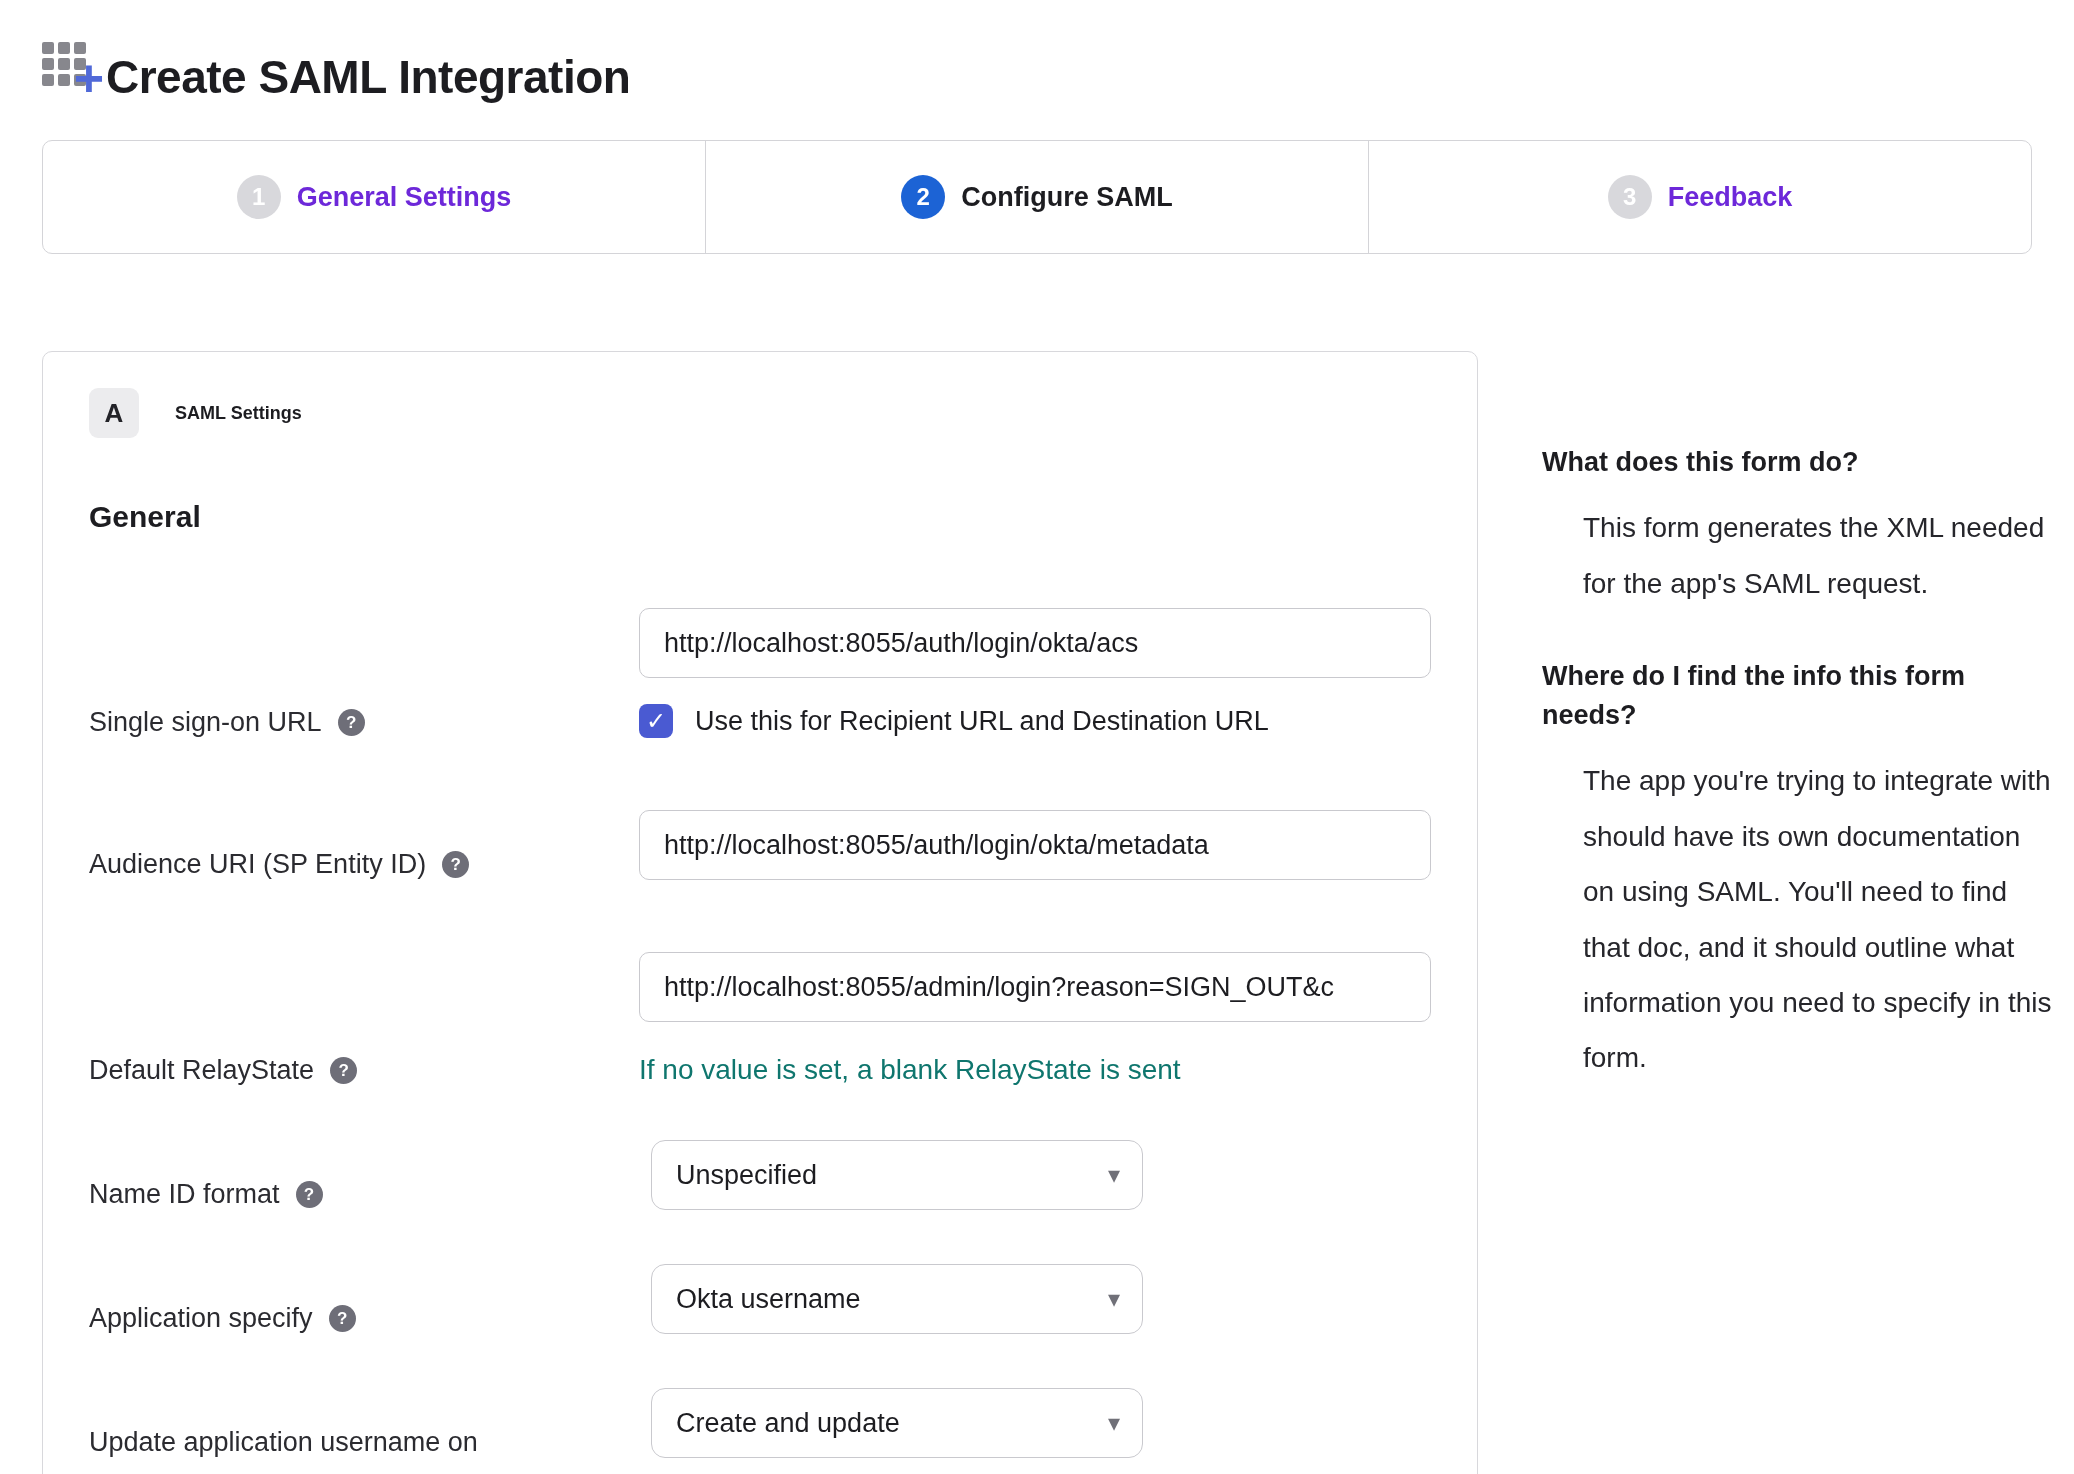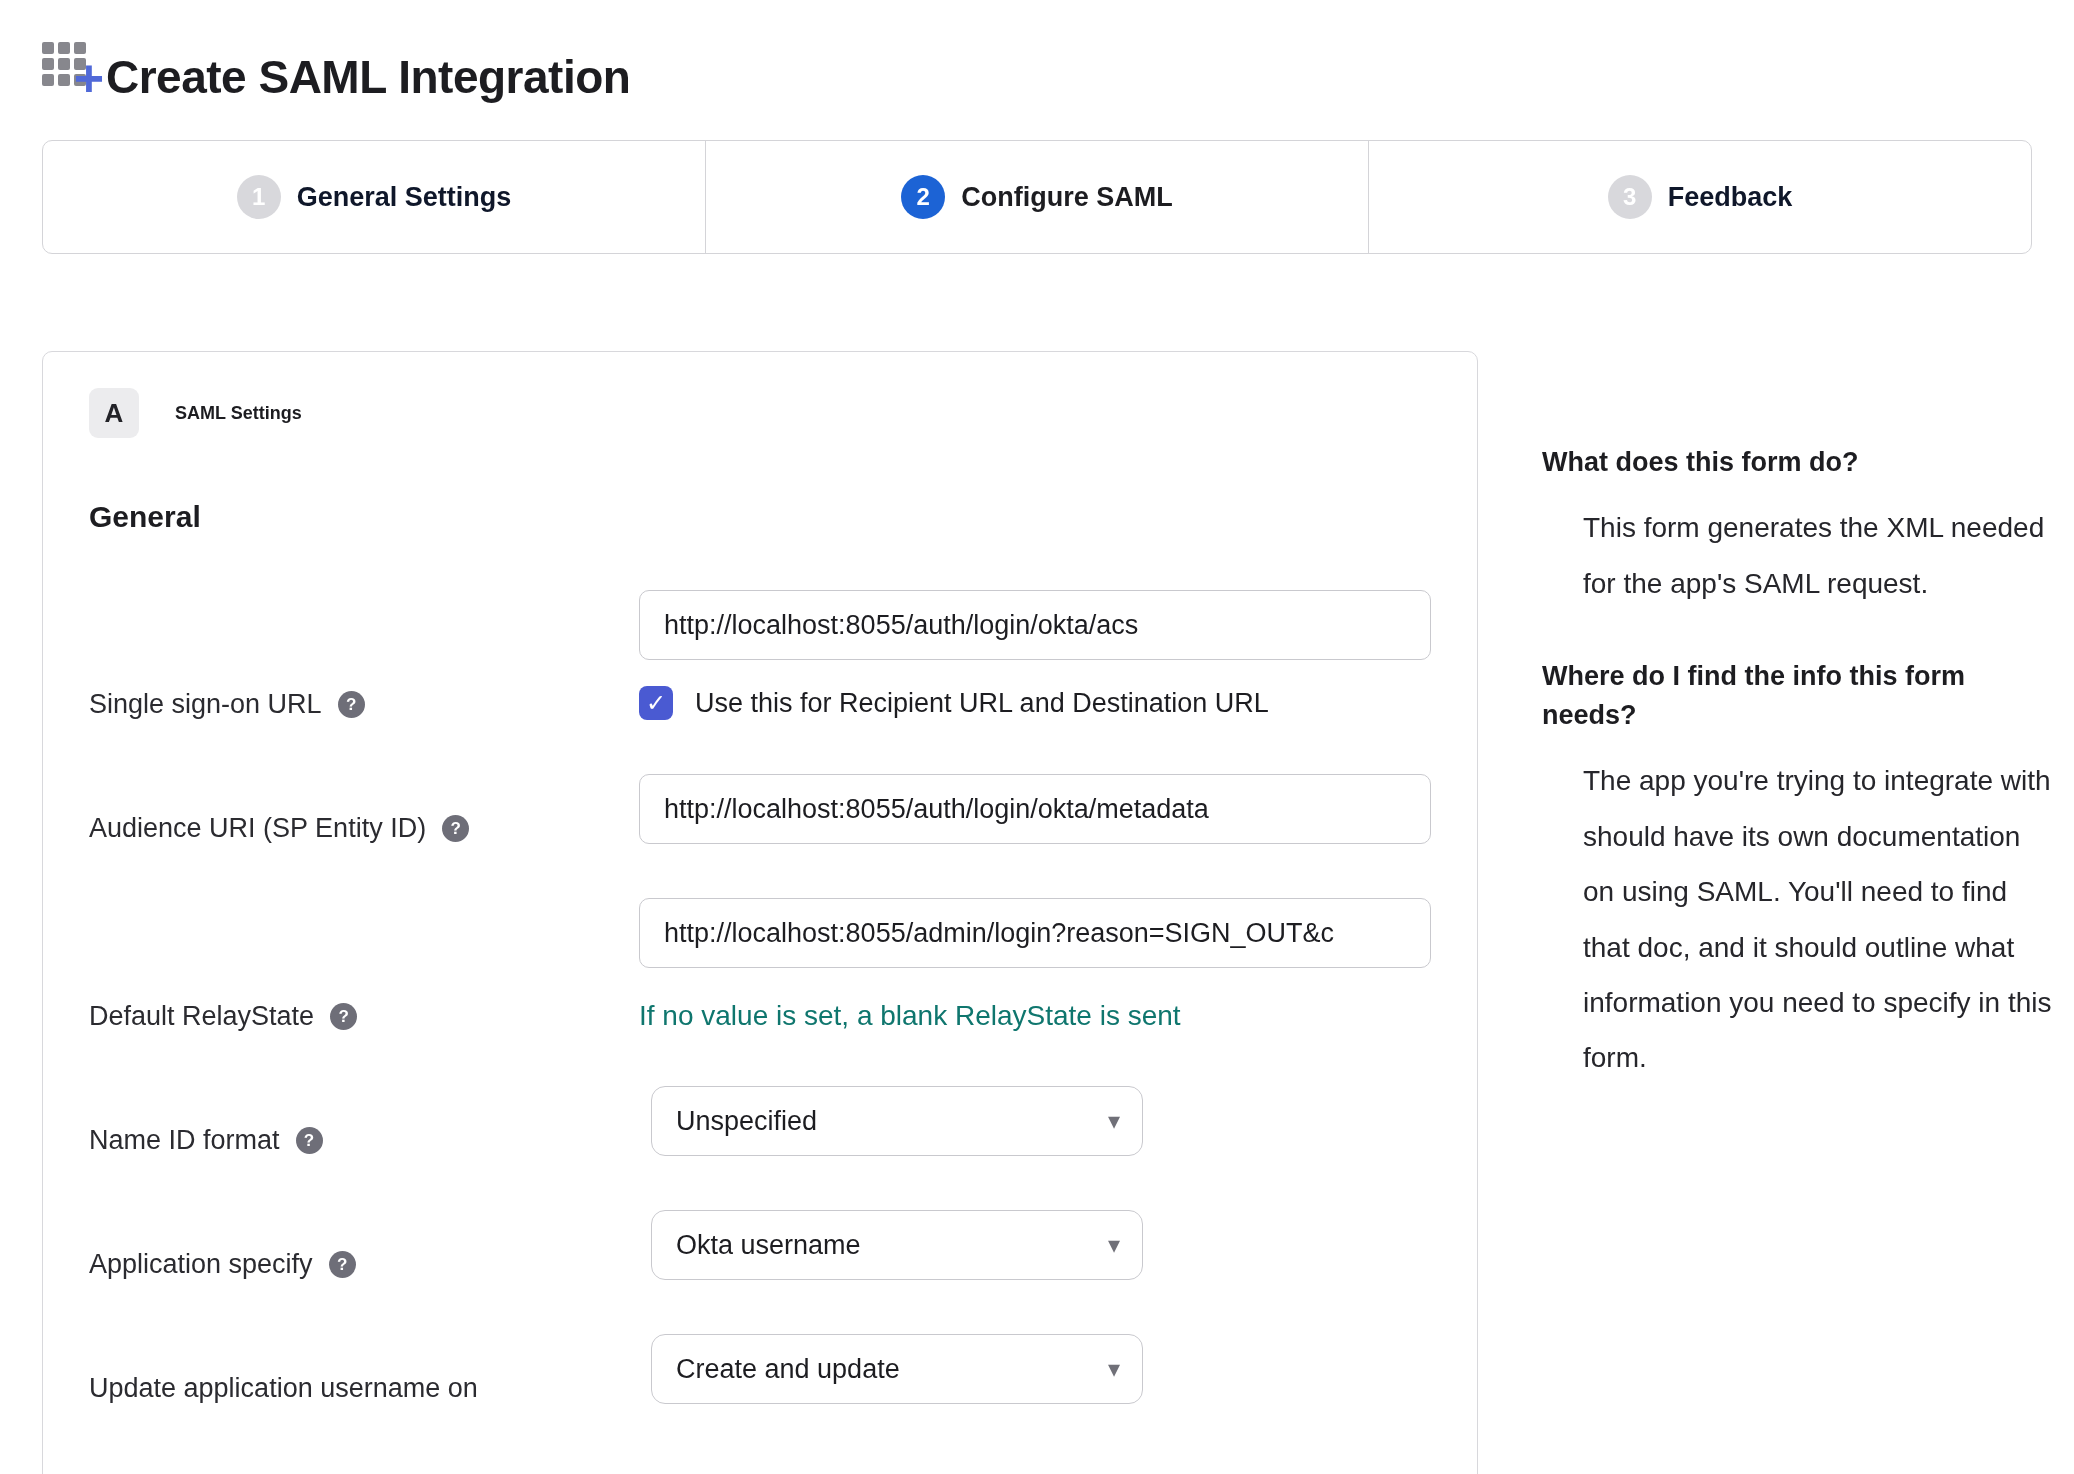--- a/index.html
+++ b/index.html
@@ -16,21 +16,21 @@
                     font-size:52px; font-weight:bold; line-height:1; }
   .page-title { font-size:46px; font-weight:bold; color:#1d1d21; letter-spacing:-0.5px;margin-top:26px; }
 
   
   .stepbar { margin:36px 42px 0 42px; height:114px; border:1px solid #d4d4d8;
              border-radius:10px; display:flex; background:#fff; }
   .step { flex:1 1 0; display:flex; align-items:center; justify-content:center; gap:16px; }
   .step + .step { border-left:1px solid #d4d4d8; }
   .step-circle { width:44px; height:44px; border-radius:50%; background:#d8d8dc; color:#ffffff;
                  font-size:24px; font-weight:bold; display:flex; align-items:center; justify-content:center; }
-  .step-label { font-size:27px; font-weight:bold; color:#0f172a; }
+  .step-label { font-size:27px; font-weight:bold; color:#6d28d9; }
   .step.active .step-circle { background:#1c63d5; }
   .step.active .step-label { color:#1d1d21; }
 
   
   .main { display:flex; align-items:flex-start; margin:97px 0 0 42px; }
   .card { width:1436px; min-height:1300px; border:1px solid #d8d8dc; border-radius:10px;
           padding:30px 46px 40px 46px; background:#fff; }
 
   .card-head { display:flex; align-items:center; gap:36px; margin-bottom:62px; margin-top:6px; }
   .badge-a { width:50px; height:50px; border-radius:9px; background:#ececee; color:#232328;
@@ -43,21 +43,21 @@
   .label-col { width:562px; padding-top:18px; display:flex; align-items:center; gap:16px; }
   .field-label { font-size:27px; color:#2b2b30; }
   .help-icon { width:27px; height:27px; border-radius:50%; background:#6e6e78; color:#ffffff;
                font-size:17px; font-weight:bold; display:flex; align-items:center; justify-content:center;
                flex:0 0 auto; cursor:pointer; }
   .field-col { flex:1 1 auto; }
 
   .text-input { width:792px; height:70px; border:1.5px solid #c9c9ce; border-radius:10px;
                 font-size:27px; color:#1d1d21; padding:0 24px; outline:none;
                 font-family:"Liberation Sans","DejaVu Sans",sans-serif; background:#fff;
-                text-overflow:clip; white-space:nowrap; overflow:hidden; }
+                text-overflow:clip; white-space:nowrap; overflow:hidden;margin-top:18px; }
 
   .checkbox-row { display:flex; align-items:center; gap:22px; margin-top:26px; }
   .checkbox { width:34px; height:34px; border-radius:8px; background:#4a5ad2; color:#fff;
               display:flex; align-items:center; justify-content:center; font-size:24px;
               font-weight:bold; cursor:pointer; }
   .checkbox-label { font-size:27px; color:#1d1d21; }
 
   .helper-text { margin-top:32px; font-size:28px; color:#0f766e; }
 
   .select { width:492px; height:70px; border:1.5px solid #c9c9ce; border-radius:14px;

